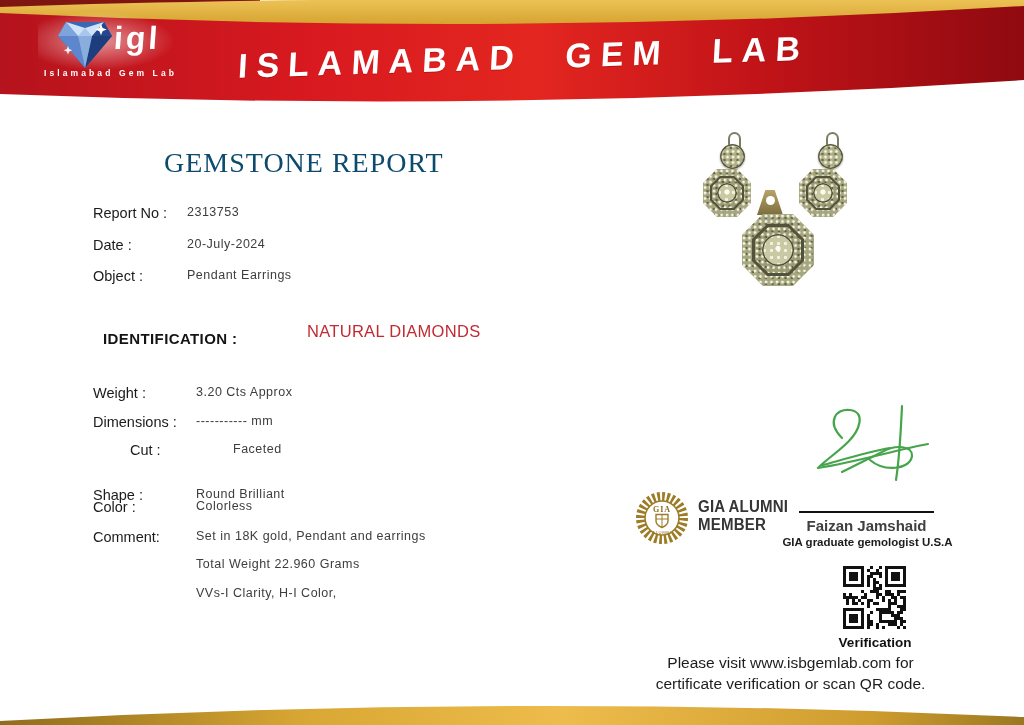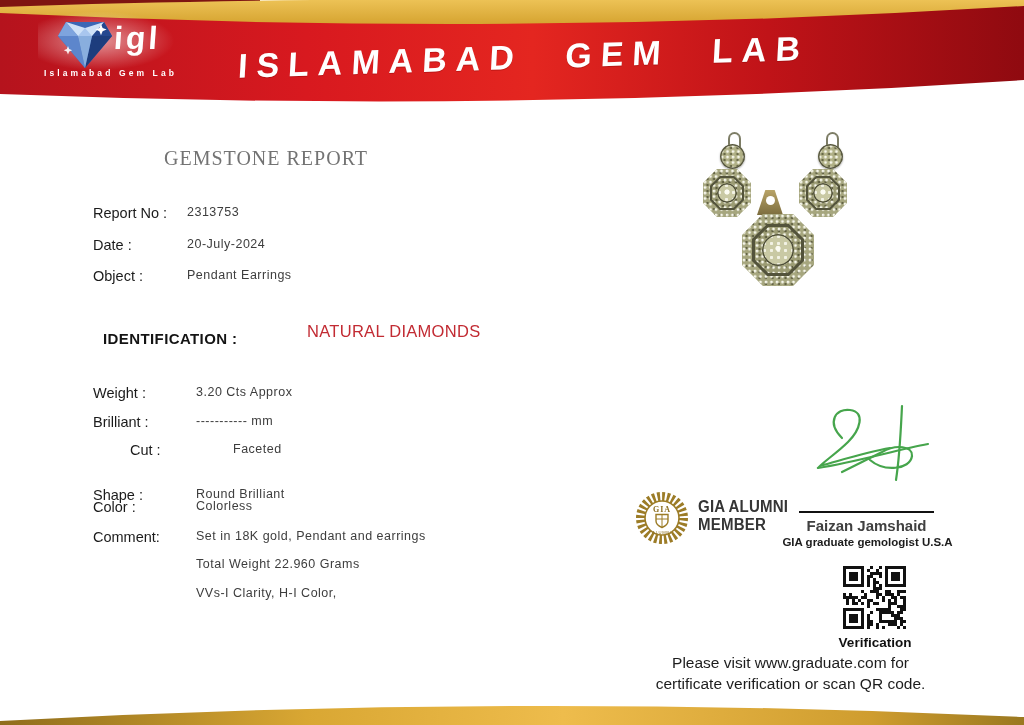--- a/index.html
+++ b/index.html
@@ -12,21 +12,21 @@
       background:radial-gradient(ellipse at 40% 45%, rgba(255,255,255,.55), rgba(255,255,255,0) 60%);}
   .logo-acronym{position:absolute;left:114px;top:20px;color:#fff;font-size:32px;font-weight:bold;
       letter-spacing:3px;transform:skewX(-4deg);}
   .logo-sub{position:absolute;left:44px;top:68px;color:#fff;font-size:8.5px;font-weight:bold;
       letter-spacing:3.1px;white-space:nowrap;}
   .brand-title{position:absolute;left:238px;top:37px;width:620px;color:#fff;
       font-size:34px;font-weight:800;letter-spacing:9px;word-spacing:24px;white-space:nowrap;
       transform:rotate(-1.8deg) skewX(-5deg);text-shadow:0 1px 0 rgba(120,0,0,.35);}
   
   .report-title{position:absolute;left:164px;top:147px;font-family:"Liberation Serif",serif;
-      font-size:20px;letter-spacing:1px;color:#737373;}
+      font-size:28px;letter-spacing:1px;color:#0c4a6e;}
   .row{position:absolute;left:93px;white-space:nowrap;}
   .row .lbl{font-size:14.5px;color:#1b1b1b;}
   .row .val{position:absolute;top:1px;font-size:12.5px;color:#3d3d3d;letter-spacing:.5px;white-space:nowrap;}
   .g1 .val{left:94px;}
   .g2 .val{left:103px;}
   .ident-lbl{position:absolute;left:103px;top:330px;font-size:15px;font-weight:bold;color:#141414;letter-spacing:.4px;}
   .ident-val{position:absolute;left:307px;top:322px;font-size:16.5px;letter-spacing:.3px;}
   .cmt-extra{position:absolute;left:196px;font-size:12.5px;color:#3d3d3d;letter-spacing:.5px;white-space:nowrap;}
   
   .jewelry{position:absolute;left:690px;top:128px;width:180px;height:168px;}
@@ -130,21 +130,21 @@
   </div>
 
   <div class="ident-lbl">IDENTIFICATION :</div>
   <div class="ident-val" id="ident-val" style="color: rgb(194, 43, 51);">NATURAL DIAMONDS</div>
 
   <div class="row g2" style="top:384px;">
     <span class="lbl">Weight :</span>
     <span class="val">3.20 Cts Approx</span>
   </div>
   <div class="row g2" style="top:413px;">
-    <span class="lbl">Brilliant :</span>
+    <span class="lbl">Dimensions :</span>
     <span class="val">----------- mm</span>
   </div>
   <div class="row g2" style="top:441px;margin-left:37px;">
     <span class="lbl">Cut :</span>
     <span class="val">Faceted</span>
   </div>
   <div class="row g2" style="top:478px;margin-top:8px;">
     <span class="lbl">Shape :</span>
     <span class="val">Round Brilliant</span>
   </div>
@@ -438,21 +438,21 @@
         <rect x="18" y="60" width="3" height="3"></rect>
         <rect x="24" y="60" width="3" height="3"></rect>
         <rect x="33" y="60" width="3" height="3"></rect>
         <rect x="39" y="60" width="3" height="3"></rect>
         <rect x="54" y="60" width="3" height="3"></rect>
         <rect x="60" y="60" width="3" height="3"></rect>
       </svg>
     </div>
   <div class="qr-label">Verification</div>
   <div class="verify-note">
-    <div>Please visit www.graduate.com for</div>
+    <div>Please visit www.isbgemlab.com for</div>
     <div>certificate verification or scan QR code.</div>
   </div>
 
   <svg class="footer-svg" width="1024" height="50" viewBox="0 0 1024 50">
     <defs>
       <linearGradient id="goldBottom" x1="0" y1="0" x2="1" y2="0">
         <stop offset="0" stop-color="#8f6d1c"></stop>
         <stop offset="0.3" stop-color="#d9a733"></stop>
         <stop offset="0.55" stop-color="#eebc4c"></stop>
         <stop offset="0.85" stop-color="#cf9d2f"></stop>

